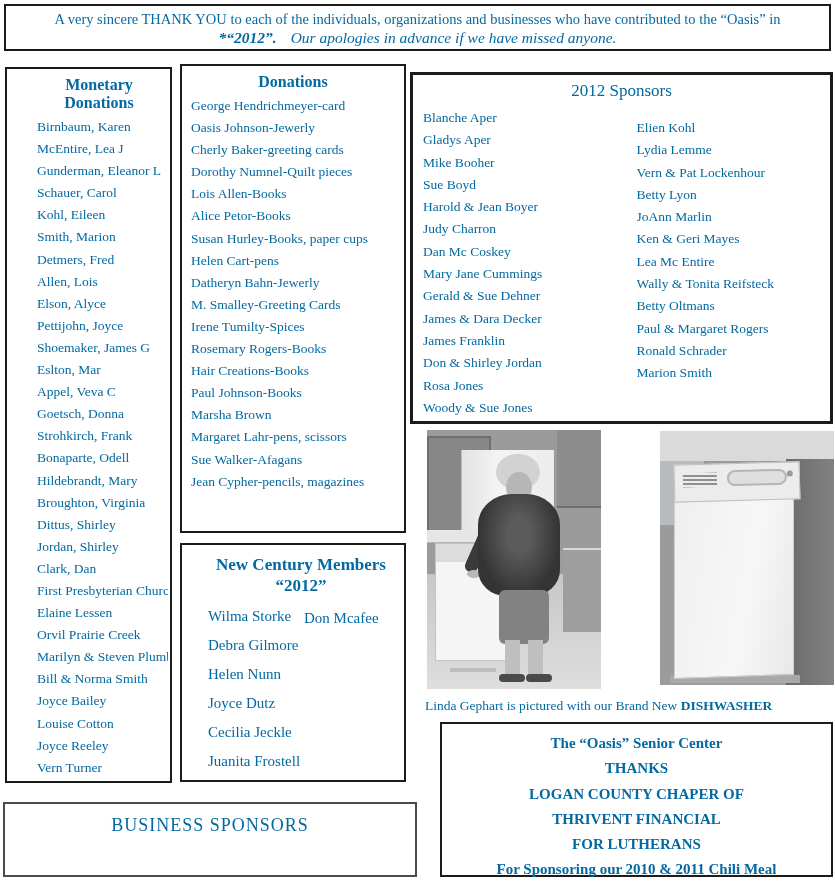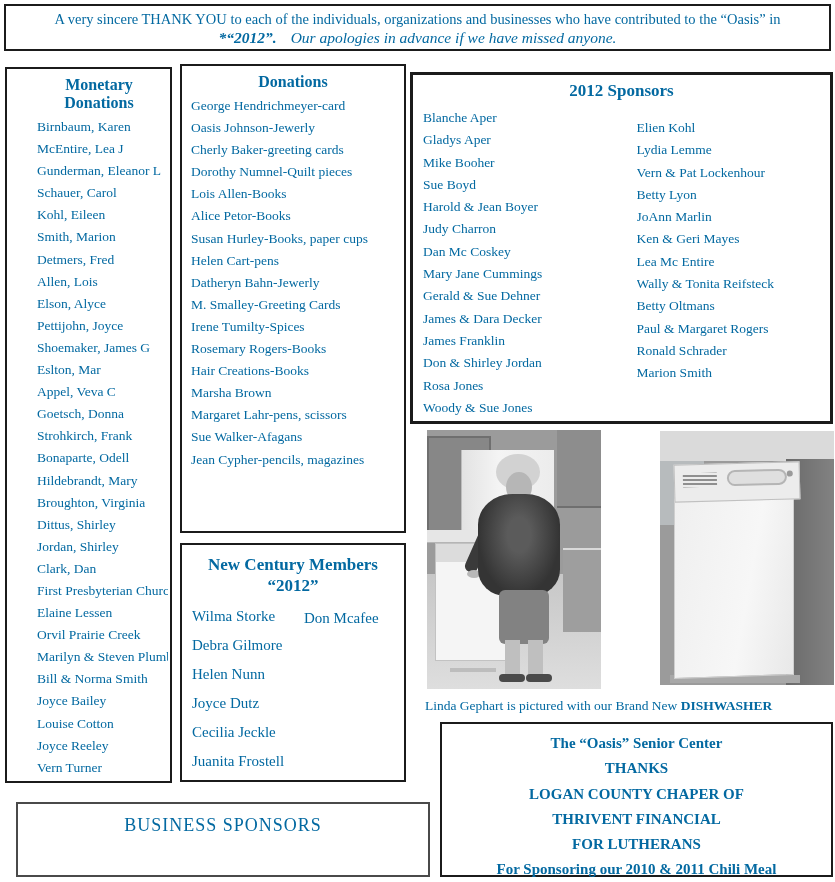--- a/index.html
+++ b/index.html
@@ -16,28 +16,28 @@
   .header-line2 .b { font-weight:bold; margin-right:14px; }
 
   
   .box-title { font-weight:bold; font-size:16px; text-align:center; margin:7px 4px 2px; }
   .name-list { list-style:none; margin:4px 0 0; padding:0 2px 0 9px; font-size:13.5px; }
   .name-list li { height:22.1px; line-height:22.1px; white-space:nowrap; overflow:hidden; }
 
   .monetary-box  { left:5px;   top:67px;  width:167px; height:716px;padding-left:21px; }
   .donations-box { left:180px; top:64px;  width:226px; height:469px; }
 
-  .newcentury-box { left:180px; top:543px; width:226px; height:239px; }
+  .newcentury-box { left:180px; top:543px; width:226px; height:239px;padding-left:16px; }
   .nc-title { font-weight:bold; font-size:17px; text-align:center; line-height:21px; margin:9px 0 6px; }
   .nc-list  { list-style:none; margin:4px 0 0; padding:0 0 0 10px; font-size:15px; }
   .nc-list li { height:29px; line-height:29px; }
   .nc-col2 { position:absolute; left:122px; top:65px; font-size:15px; }
 
   .sponsors-box { left:410px; top:72px; width:423px; height:352px; border-width:3px; }
-  .sp-title { font-weight:bold; font-size:17px; text-align:center; margin:6px 0 2px; }
+  .sp-title { font-weight:normal; font-size:17px; text-align:center; margin:6px 0 2px; }
   .sp-cols { display:flex;gap:18px; }
   .sp-col-left  { width:50%; }
   .sp-col-left  .name-list { padding-left:10px; }
   .sp-col-left  .name-list li { height:22.3px; line-height:22.3px; }
   .sp-col-right { width:50%; }
   .sp-col-right .name-list { margin-top:14px; padding-left:6px; }
   .sp-col-right .name-list li { height:22.3px; line-height:22.3px; }
 
   
   .photo { position:absolute; overflow:hidden; background:#9b9b9b; }
@@ -76,21 +76,21 @@
   .p2-dw-body { left:14px; top:66px; width:118px; height:178px; background:linear-gradient(100deg,#efefef,#f7f7f7 60%,#e8e8e8); border:1px solid #cfcfcf; transform:skewY(-2deg); }
   .p2-shadow { left:10px; top:244px; width:130px; height:8px; background:#a8a8a8; }
 
   .caption { position:absolute; left:425px; top:698px; width:408px; font-size:13.5px; white-space:nowrap; }
   .caption .b { font-weight:bold; }
 
   .thrivent-box { left:440px; top:722px; width:393px; height:155px; }
   .thrivent-lines { list-style:none; margin:7px 0 0; padding:0; text-align:center; font-weight:bold; font-size:15px; }
   .thrivent-lines li { height:25.3px; line-height:25.3px; }
 
-  .business-box { left:16px; top:802px; width:414px; height:75px; border-color:#4a4a4a; }
+  .business-box { left:3px; top:802px; width:414px; height:75px; border-color:#4a4a4a; }
   .business-title { text-align:center; font-size:18px; letter-spacing:1px; margin-top:11px; font-weight:normal; }
 </style>
 </head>
 <body>
 
 <div class="page">
 
   <div class="box header-box">
     <span class="header-line1">A very sincere THANK YOU to each of the individuals, organizations and businesses who have contributed to the “Oasis” in</span>
     <span class="header-line2">
@@ -143,20 +143,21 @@
         <li>Dorothy Numnel-Quilt pieces</li>
         <li>Lois Allen-Books</li>
         <li>Alice Petor-Books</li>
         <li>Susan Hurley-Books, paper cups</li>
         <li>Helen Cart-pens</li>
         <li>Datheryn Bahn-Jewerly</li>
         <li>M. Smalley-Greeting Cards</li>
         <li>Irene Tumilty-Spices</li>
         <li>Rosemary Rogers-Books</li>
         <li>Hair Creations-Books</li>
+        <li>Paul Johnson-Books</li>
         <li>Marsha Brown</li>
         <li>Margaret Lahr-pens, scissors</li>
         <li>Sue Walker-Afagans</li>
         <li>Jean Cypher-pencils, magazines</li>
       </ul>
   </div>
 
   <div class="box newcentury-box">
     <div class="nc-title">
       <div>New Century Members</div>

